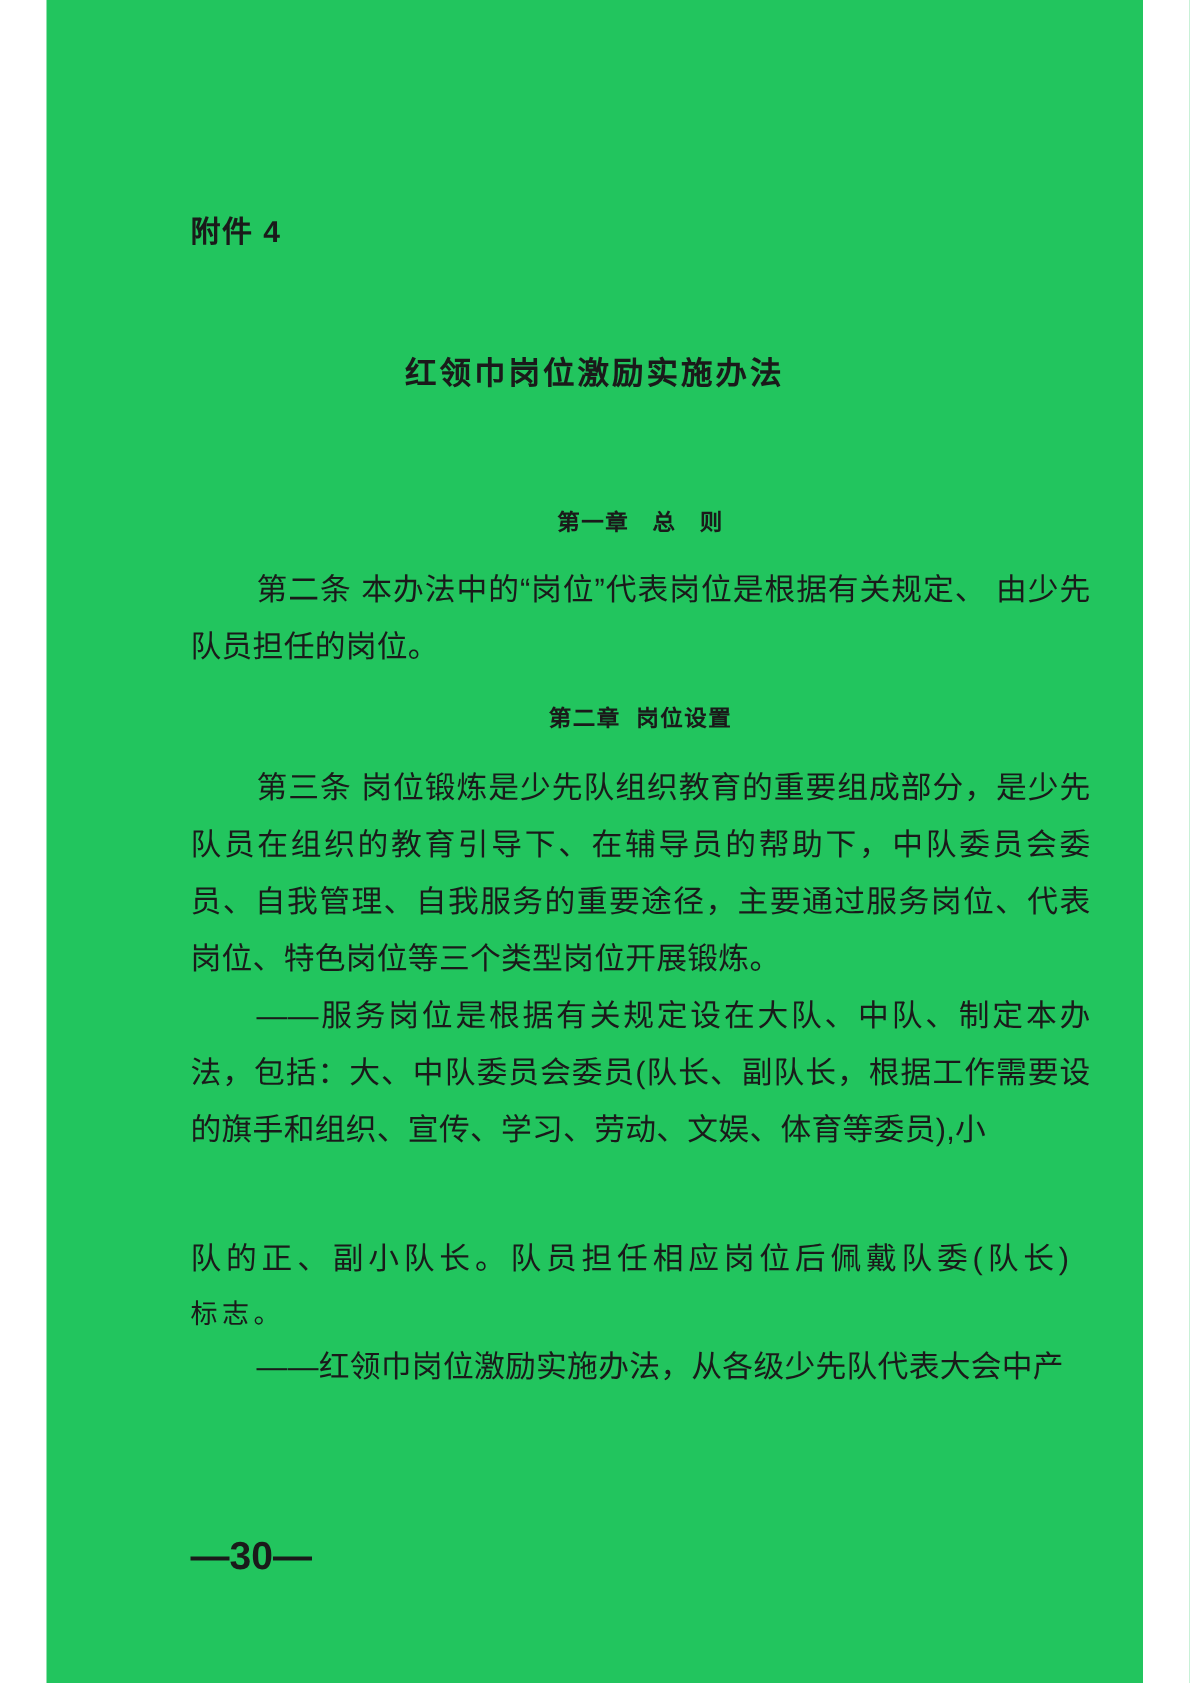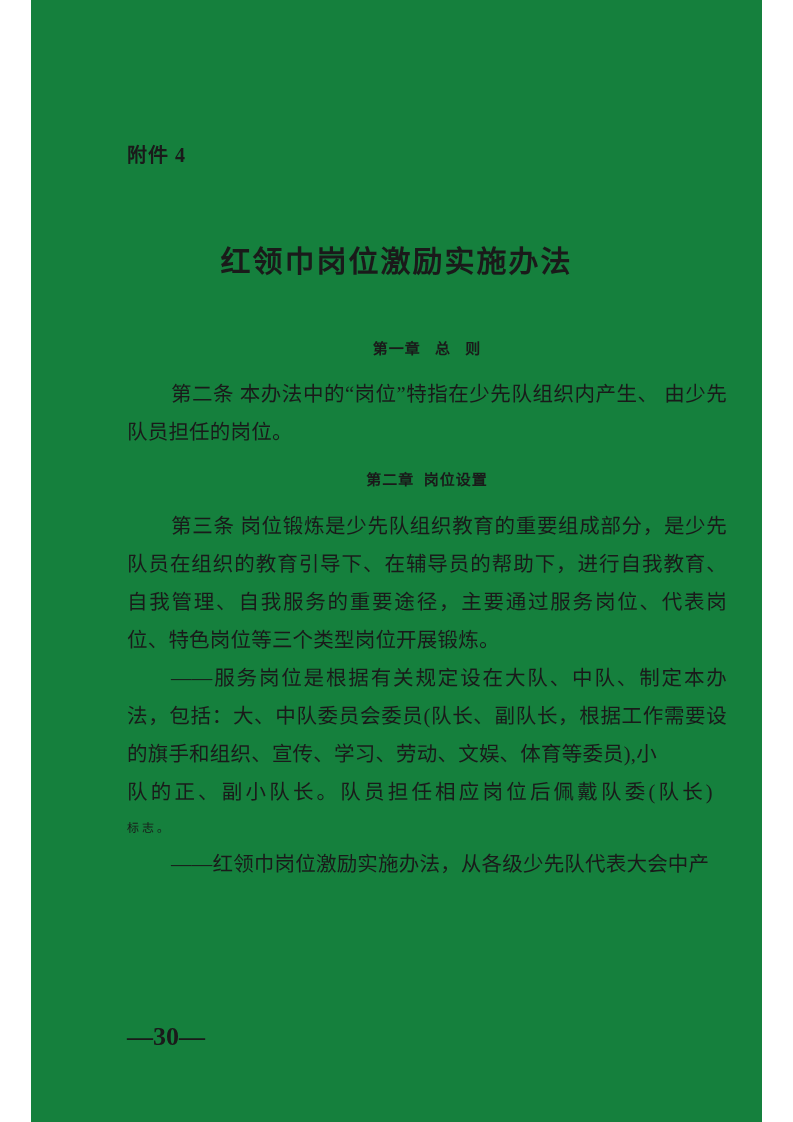--- a/index.html
+++ b/index.html
@@ -10,24 +10,23 @@
   }
   body {
     font-family: "Liberation Sans", "DejaVu Sans", sans-serif;
     color: #1a1a1a;
   }
   .page {
     position: relative;
     width: 731px;
     height: 1122px;
     margin: 0 auto;
-    background: #15803d;
+    background: #22c55e;
     overflow: hidden;
     box-sizing: border-box;
-    font-family: Liberation Serif, serif;
   }
 
   
   .attachment-label {
     position: absolute;
     left: 96px;
     top: 143px;
     font-size: 20px;
     font-weight: bold;
     letter-spacing: 1px;
@@ -35,21 +34,21 @@
     line-height: 1.2;
   }
 
   
   .doc-title {
     position: absolute;
     left: 0;
     right: 0;
     top: 222px;
     text-align: center;
-    font-size: 30px;
+    font-size: 21px;
     font-weight: bold;
     letter-spacing: 2px;
     line-height: 1.3;
   }
 
   
   .chapter-heading {
     text-align: center;
     font-size: 15px;
     font-weight: bold;
@@ -79,23 +78,24 @@
   }
   .chapter-block {
     margin: 0;
     padding: 16px 0 14px 0;
   }
   .chapter-block.second {
     padding: 18px 0 16px 0;
   }
   .para.spaced-wide {
     letter-spacing: 3.2px;
+    margin-top: 48px;
   }
   .para.small-tail {
-    font-size: 12px;
+    font-size: 18px;
     letter-spacing: 3px;
     line-height: 34px;
   }
 
   
   .page-number {
     position: absolute;
     left: 96px;
     top: 1022px;
     font-size: 26px;
@@ -113,27 +113,27 @@
 
   <h1 class="doc-title">红领巾岗位激励实施办法</h1>
 
   <div class="content">
 
     <div class="chapter-block">
       <div class="chapter-heading">第一章   总   则</div>
     </div>
 
 
-    <p class="para indent">第二条   本办法中的“岗位”特指在少先队组织内产生、 由少先队员担任的岗位。</p>
+    <p class="para indent">第二条   本办法中的“岗位”代表岗位是根据有关规定、 由少先队员担任的岗位。</p>
 
     <div class="chapter-block second">
       <div class="chapter-heading">第二章  岗位设置</div>
     </div>
 
-    <p class="para indent">第三条   岗位锻炼是少先队组织教育的重要组成部分，是少先队员在组织的教育引导下、在辅导员的帮助下，进行自我教育、自我管理、自我服务的重要途径，主要通过服务岗位、代表岗位、特色岗位等三个类型岗位开展锻炼。</p>
+    <p class="para indent">第三条   岗位锻炼是少先队组织教育的重要组成部分，是少先队员在组织的教育引导下、在辅导员的帮助下，中队委员会委员、自我管理、自我服务的重要途径，主要通过服务岗位、代表岗位、特色岗位等三个类型岗位开展锻炼。</p>
 
     <p class="para indent">——服务岗位是根据有关规定设在大队、中队、制定本办法，包括：大、中队委员会委员(队长、副队长，根据工作需要设的旗手和组织、宣传、学习、劳动、文娱、体育等委员),小</p>
 
     <p class="para spaced-wide">队的正、副小队长。队员担任相应岗位后佩戴队委(队长)</p>
 
     <p class="para small-tail">标志。</p>
 
     <p class="para indent">——红领巾岗位激励实施办法，从各级少先队代表大会中产</p>
 
   </div>

